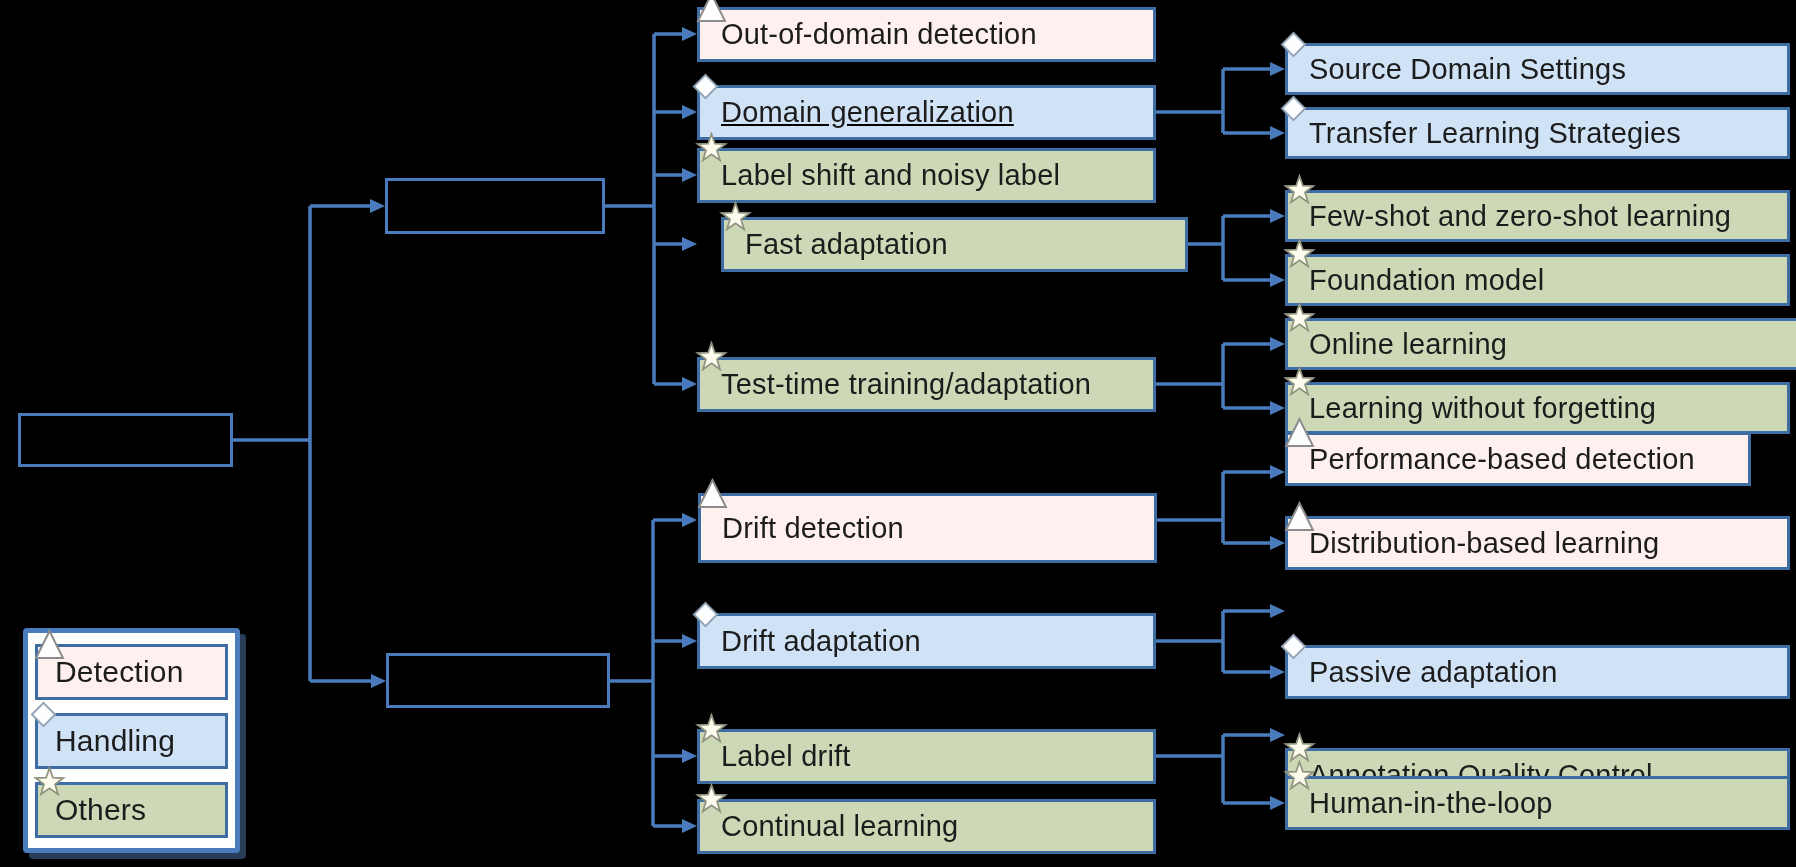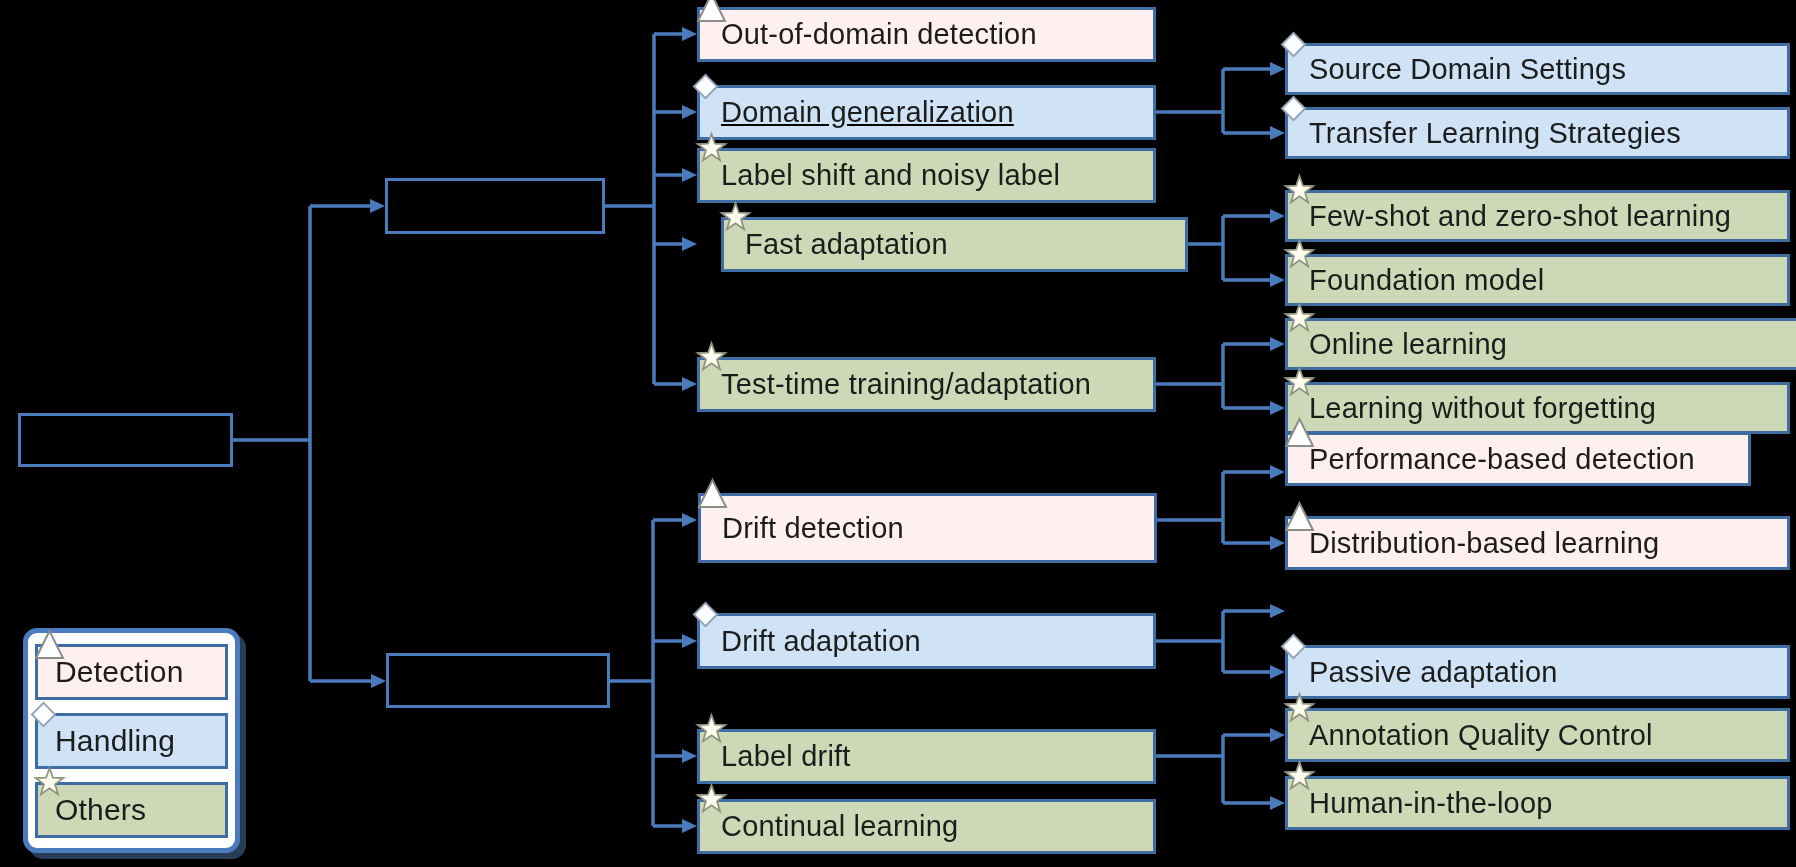--- a/index.html
+++ b/index.html
@@ -35,21 +35,21 @@
     font-size:29px;color:var(--text);padding-left:21px;white-space:nowrap;
     letter-spacing:0.2px;
   }
   .icon{position:absolute;left:-5px;top:-19px;width:33px;height:33px;pointer-events:none;}
   .icon.diamond{left:-8px;top:-15px;width:27px;height:27px;}
   .icon svg{display:block;}
 
   .legend{
     position:absolute;left:23px;top:628px;width:217px;height:225px;box-sizing:border-box;
     background:var(--legend-background);
-    border:5px solid var(--connector);border-radius:14px;
+    border:5px solid var(--connector);border-radius:4px;
     box-shadow:6px 6px 0 rgba(48,72,102,0.85);
     display:flex;flex-direction:column;padding:11px 7px;gap:13px;
   }
   .legend .node{position:relative;height:56px;flex:none;border-width:3px;}
   .legend .label{font-size:30px;padding-left:17px;}
 </style>
 </head>
 <body>
 
 <div class="canvas">
@@ -262,21 +262,21 @@
     <span class="label">Distribution-based learning</span>
   </div>
   <div class="node cat-handling" style="left:1285px;top:645px;width:505px;height:54px;">
     <span class="icon diamond">
         <svg viewBox="0 0 28 28" width="27" height="27">
           <polygon points="14,2 26,14 14,26 2,14" fill="#fdfeff" stroke="#93a3b3" stroke-width="2"></polygon>
         </svg>
       </span>
     <span class="label">Passive adaptation</span>
   </div>
-  <div class="node cat-others" style="left:1285px;top:708px;width:505px;height:54px;">
+  <div class="node cat-others" style="left:1285px;top:748px;width:505px;height:54px;">
     <span class="icon">
         <svg viewBox="0 0 34 34" width="33" height="33">
           <path d="M17,2 L20.5,12.1 L31.3,12.4 L22.7,18.9 L25.8,29.1 L17,23 L8.2,29.1 L11.3,18.9 L2.7,12.4 L13.5,12.1 Z" fill="#fcfbee" stroke="#90937f" stroke-width="1.8"></path>
         </svg>
       </span>
     <span class="label">Annotation Quality Control</span>
   </div>
   <div class="node cat-others" style="left:1285px;top:776px;width:505px;height:54px;">
     <span class="icon">
         <svg viewBox="0 0 34 34" width="33" height="33">

